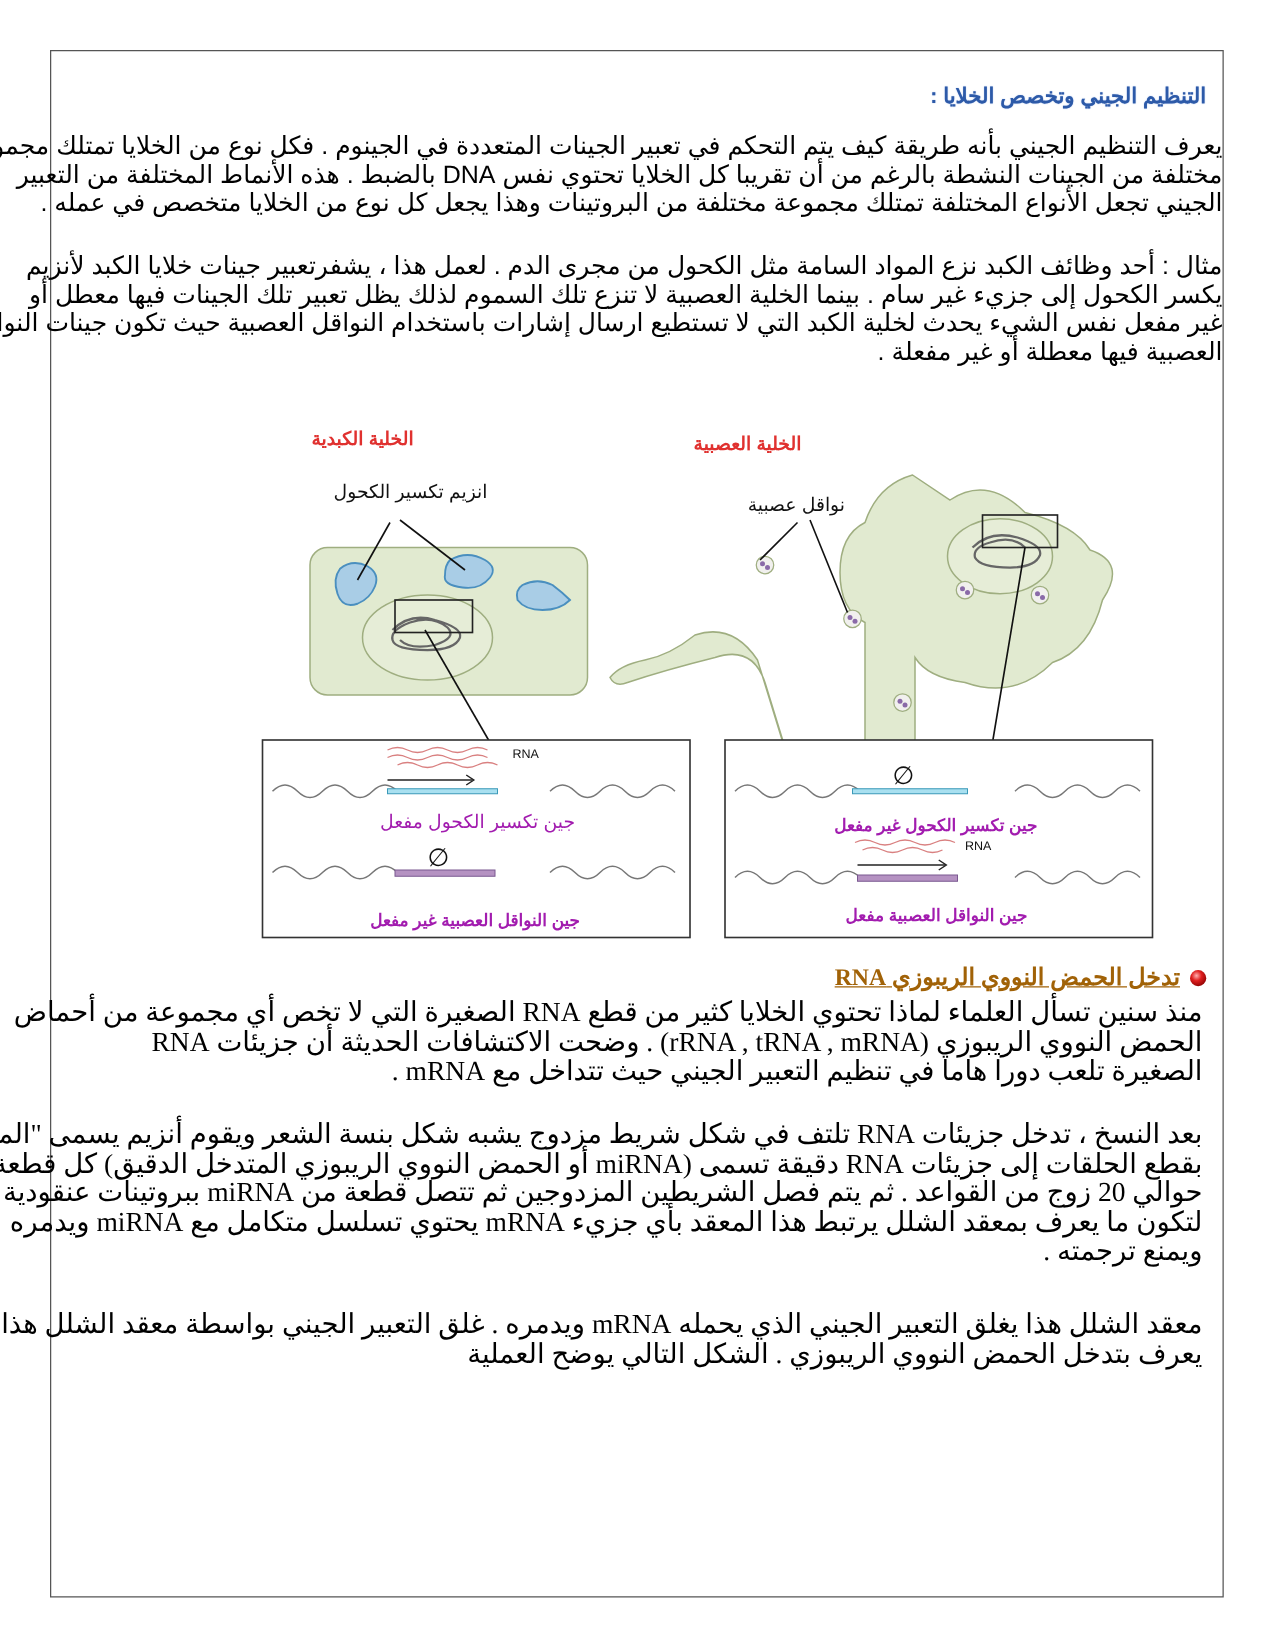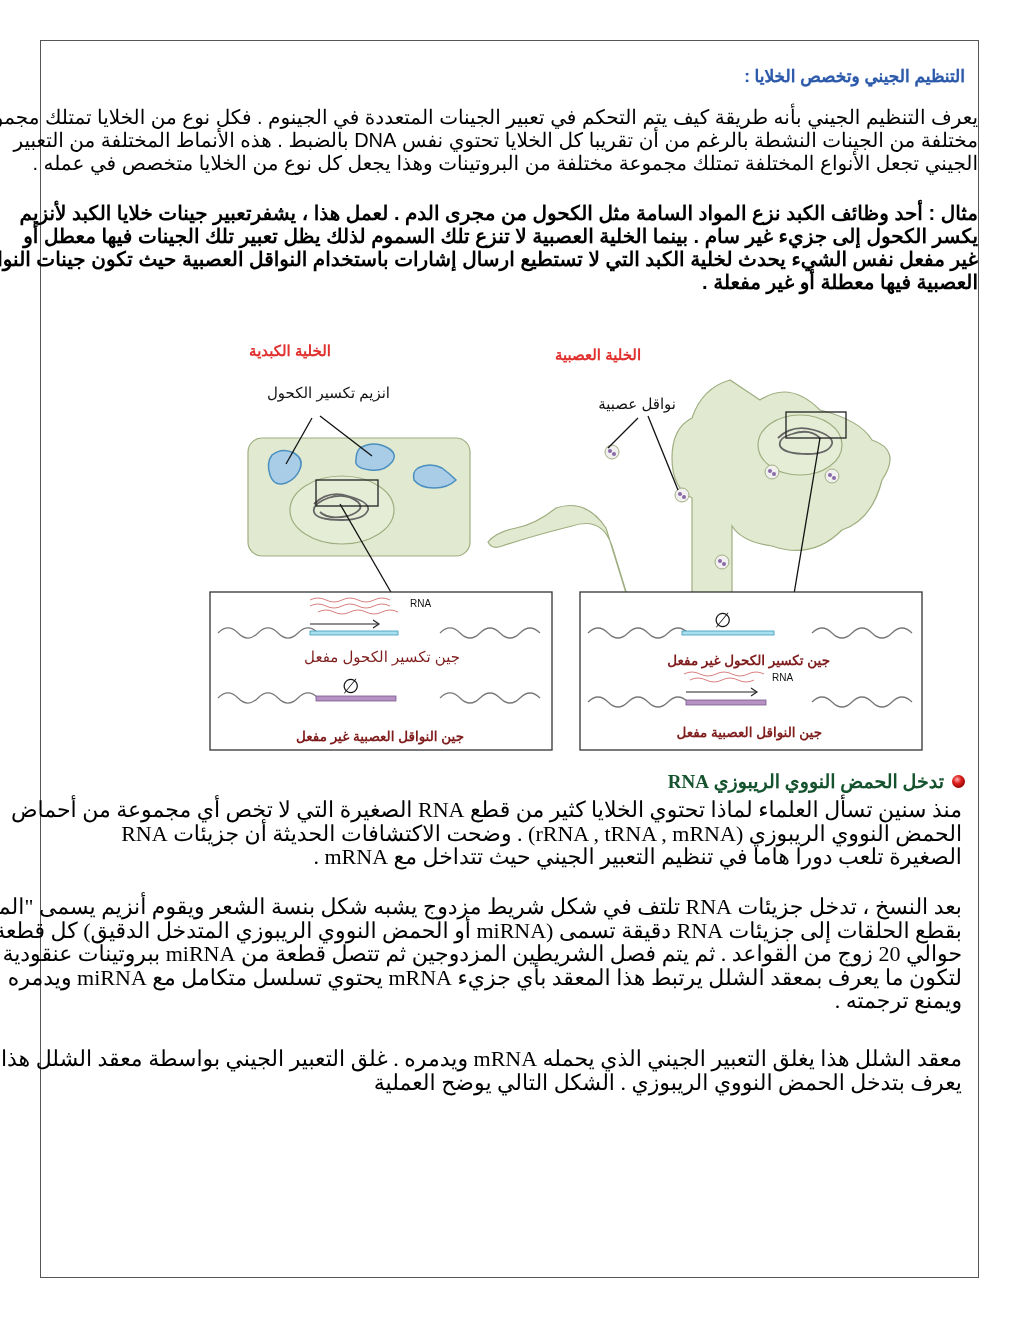--- a/index.html
+++ b/index.html
@@ -3,29 +3,29 @@
 <meta charset="utf-8">
 <style>
   html, body { margin:0; padding:0; background:#ffffff; }
   body { width:1020px; height:1320px; position:relative; overflow:hidden; font-family:"Liberation Sans", sans-serif; color:#000; }
   .page-border { position:absolute; left:40px; top:40px; width:939px; height:1238px; border:1.5px solid #555; box-sizing:border-box; }
   .rtl { direction:rtl; text-align:right; }
   .title { position:absolute; right:55px; top:66px; width:600px; font-size:17px; font-weight:bold; color:#2d5aa8;
            text-shadow: 0 0 1px #9db6e6; letter-spacing:0.2px; }
   .para { position:absolute; left:68px; right:42px; font-size:20px; line-height:23px; text-align:justify; text-align-last:right; }
   .p1 { top:106px; }
-  .p2 { top:202px;font-weight:bold; }
+  .p2 { top:202px; }
   .figure { position:absolute; left:200px; top:330px; width:770px; height:430px; }
   .fig-label-red { position:absolute; font-size:15px; font-weight:bold; color:#e0312f; font-family:"Liberation Sans", sans-serif;text-align:center; }
   .fig-label { position:absolute; font-size:15px; color:#111; }
-  .gene-label { position:absolute; font-size:13.5px; font-weight:bold; color:#7f1d1d; white-space:nowrap; }
+  .gene-label { position:absolute; font-size:13.5px; font-weight:bold; color:#a21caf; white-space:nowrap; }
   .section { position:absolute; right:55px; top:770px; width:500px; display:flex; flex-direction:row-reverse; align-items:center; gap:8px; }
   .bullet { width:13px; height:13px; border-radius:50%;
             background: radial-gradient(circle at 40% 35%, #ffb0b0 0, #e02020 35%, #8a0000 80%); }
-  .section-title { font-family:"Liberation Serif", serif; font-size:19px; font-weight:bold; color:#14532d; direction:rtl; }
+  .section-title { font-family:"Liberation Serif", serif; font-size:19px; font-weight:bold; color:#a16207; direction:rtl;text-decoration:underline; }
   .para2 { position:absolute; left:78px; right:58px; font-family:"Liberation Serif", serif; font-size:22px; line-height:23.6px; }
   .p3 { top:798px; }
   .p4 { top:895px; }
   .p5 { top:1047px; }
   .line { display:block; white-space:nowrap; }
 </style>
 </head>
 <body>
 
 <div class="page-border"></div>

